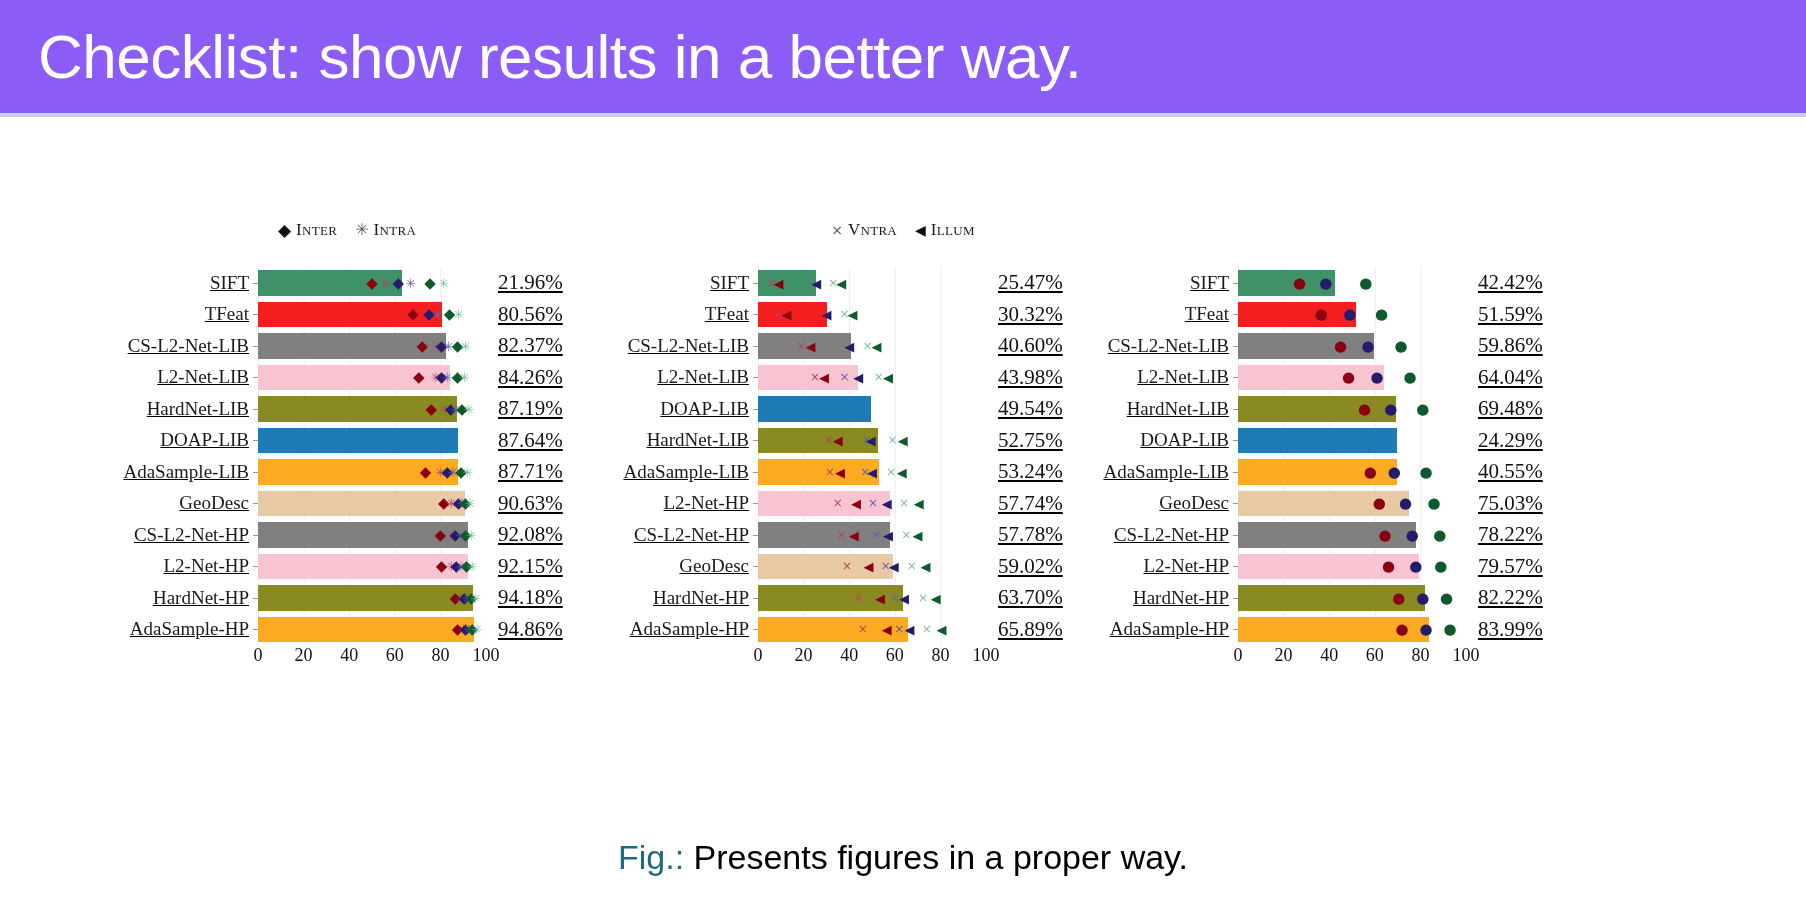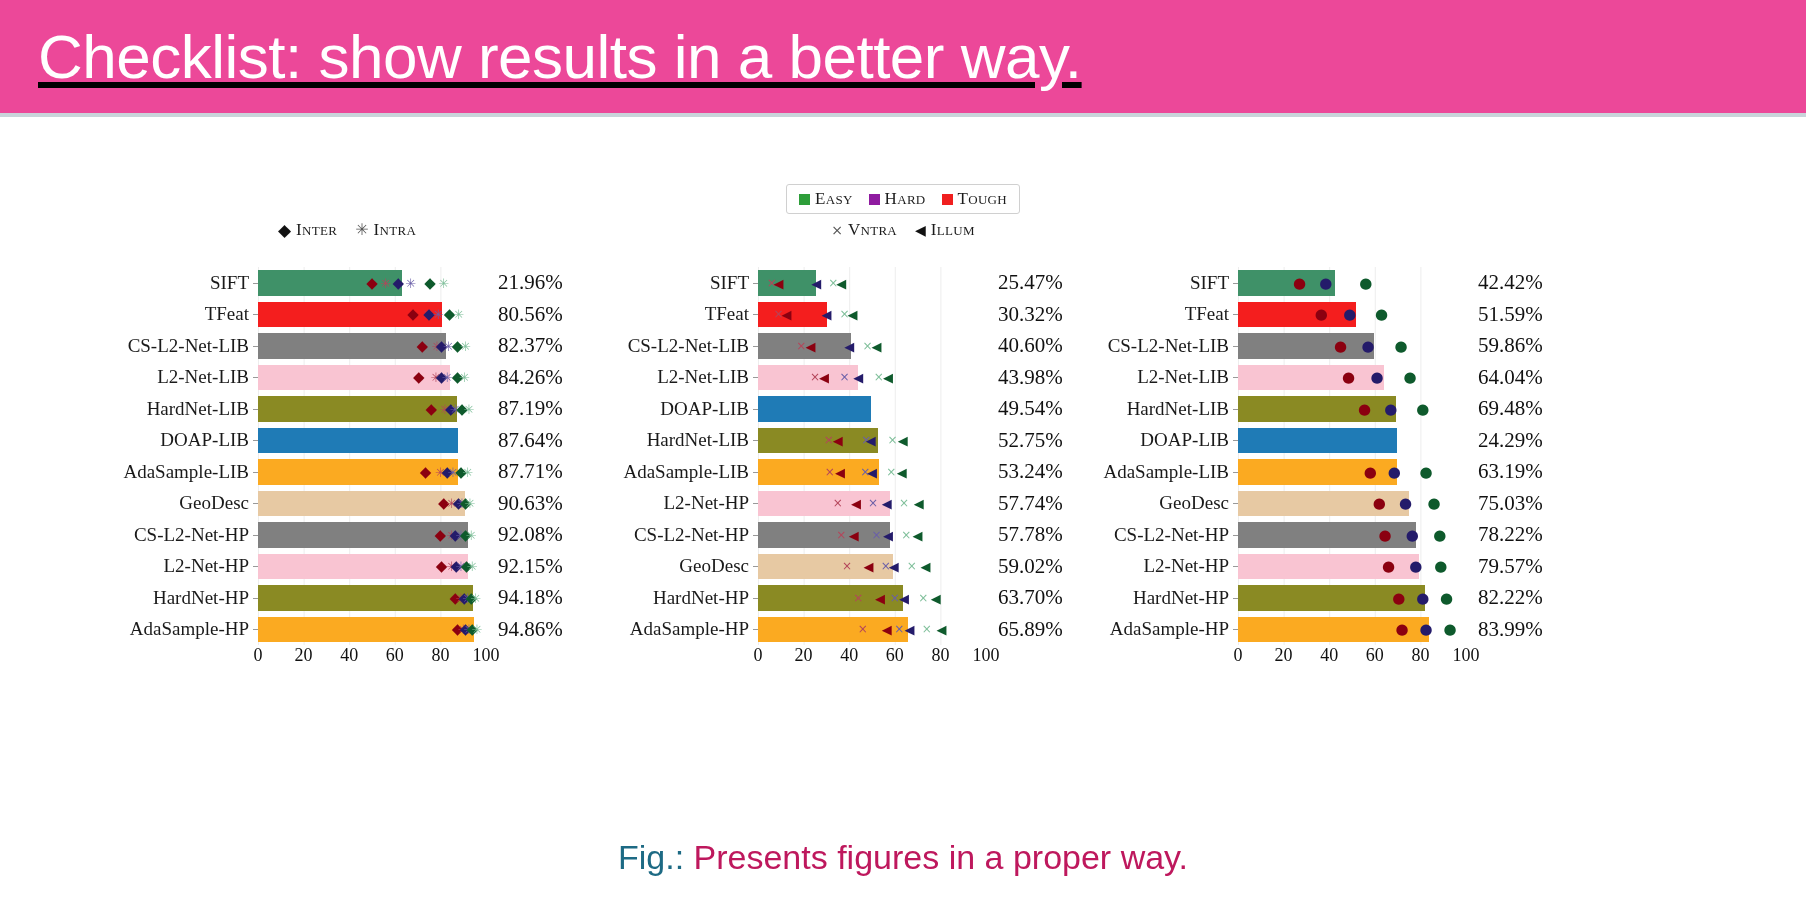--- a/index.html
+++ b/index.html
@@ -8,22 +8,22 @@
     width:1806px; height:904px;
     background:#ffffff;
     font-family:"Liberation Sans", sans-serif;
     overflow:hidden;
     position:relative;
   }
 
   
   #slide-header{
     position:absolute; left:0; top:0; width:1806px; height:113px;
-    background:#ec4899;
-    display:flex; align-items:center;text-decoration:underline;
+    background:#8b5cf6;
+    display:flex; align-items:center;
   }
   #slide-title{
     color:#ffffff;
     font-family:"Liberation Sans", sans-serif;
     font-size:62px; font-weight:400;
     letter-spacing:-0.5px;
     padding-left:38px;
     line-height:1;
     white-space:nowrap;
   }
@@ -82,21 +82,21 @@
     position:absolute; top:103px; left:278px;
     display:flex; align-items:center; gap:18px;
   }
 
   
   .panel{ position:absolute; top:150px; height:560px; }
   #panel-verification{ left:90px;  width:500px; }
   #panel-matching{    left:590px; width:480px; }
   #panel-retrieval{   left:1070px;width:500px; }
 
-  .rows{ position:relative; }
+  .rows{ position:relative;text-decoration:underline; }
   .row{
     position:relative;
     height:31.5px;
     display:flex; align-items:center;
   }
   .rowlabel{
     width:168px;
     text-align:right;
     padding-right:9px;
     font-family:"Liberation Serif", serif;
@@ -168,47 +168,33 @@
   }
 
   
   #caption{
     position:absolute; left:0; top:838px; width:1806px;
     text-align:center;
     font-family:"Liberation Sans", sans-serif;
     font-size:34px;
   }
   #caption-label{ color:#1d6a84; }
-  #caption-text{ color:#be185d; }
+  #caption-text{ color:#000000; }
 </style>
 </head>
 <body>
 
 <div id="slide-header">
   <div id="slide-title">Checklist: show results in a better way.</div>
 </div>
 <div id="header-underline"></div>
 
 <div id="figure-area">
 
 
-  <div id="legend-difficulty">
-    <span class="leg-item">
-      <span class="leg-swatch" style="background:#2e9e3a"></span>
-      <span class="leg-txt">E<span class="sc">ASY</span></span>
-    </span>
-    <span class="leg-item">
-      <span class="leg-swatch" style="background:#8f1ba0"></span>
-      <span class="leg-txt">H<span class="sc">ARD</span></span>
-    </span>
-    <span class="leg-item">
-      <span class="leg-swatch" style="background:#f01f1f"></span>
-      <span class="leg-txt">T<span class="sc">OUGH</span></span>
-    </span>
-  </div>
 
   <div id="legend-scene">
     <span class="leg-item">
       <span class="leg-glyph">×</span>
       <span class="leg-txt">V<span class="sc">NTRA</span></span>
     </span>
     <span class="leg-item">
       <span class="leg-glyph" style="color:#111">◀</span>
       <span class="leg-txt">I<span class="sc">LLUM</span></span>
     </span>
@@ -668,21 +654,21 @@
         <div class="row">
           <div class="rowlabel">AdaSample-LIB</div>
           <div class="plot">
             <div class="grid"></div>
             <div class="tick-left"></div>
             <div class="bar" style="width: 159.258px; background: rgb(251, 170, 33);"></div>
             <span class="marker m-dot" style="left: 132.24px; color: rgb(139, 0, 16);">●</span>
             <span class="marker m-dot" style="left: 156.18px; color: rgb(36, 27, 106);">●</span>
             <span class="marker m-dot" style="left: 188.1px; color: rgb(14, 90, 44);">●</span>
           </div>
-          <div class="valuecell">63.19%</div>
+          <div class="valuecell">40.55%</div>
         </div>
         <div class="row">
           <div class="rowlabel">GeoDesc</div>
           <div class="plot">
             <div class="grid"></div>
             <div class="tick-left"></div>
             <div class="bar" style="width: 171.068px; background: rgb(231, 201, 163);"></div>
             <span class="marker m-dot" style="left: 141.36px; color: rgb(139, 0, 16);">●</span>
             <span class="marker m-dot" style="left: 167.58px; color: rgb(36, 27, 106);">●</span>
             <span class="marker m-dot" style="left: 196.08px; color: rgb(14, 90, 44);">●</span>

